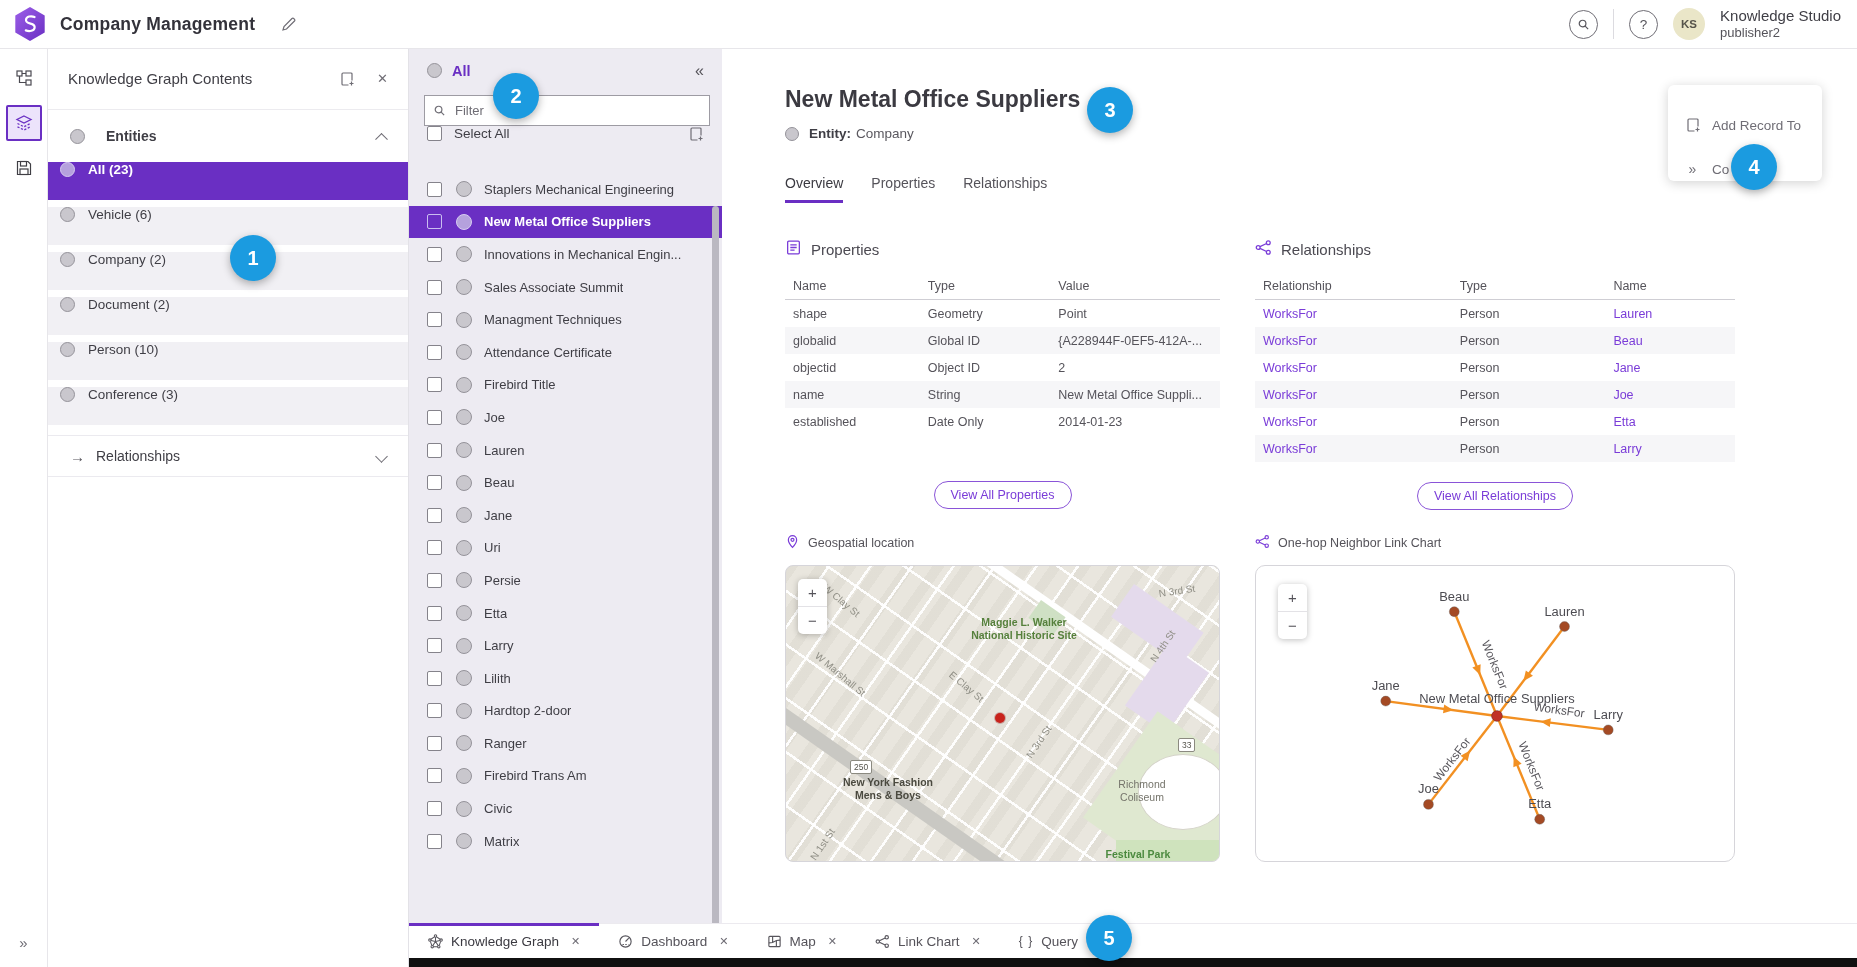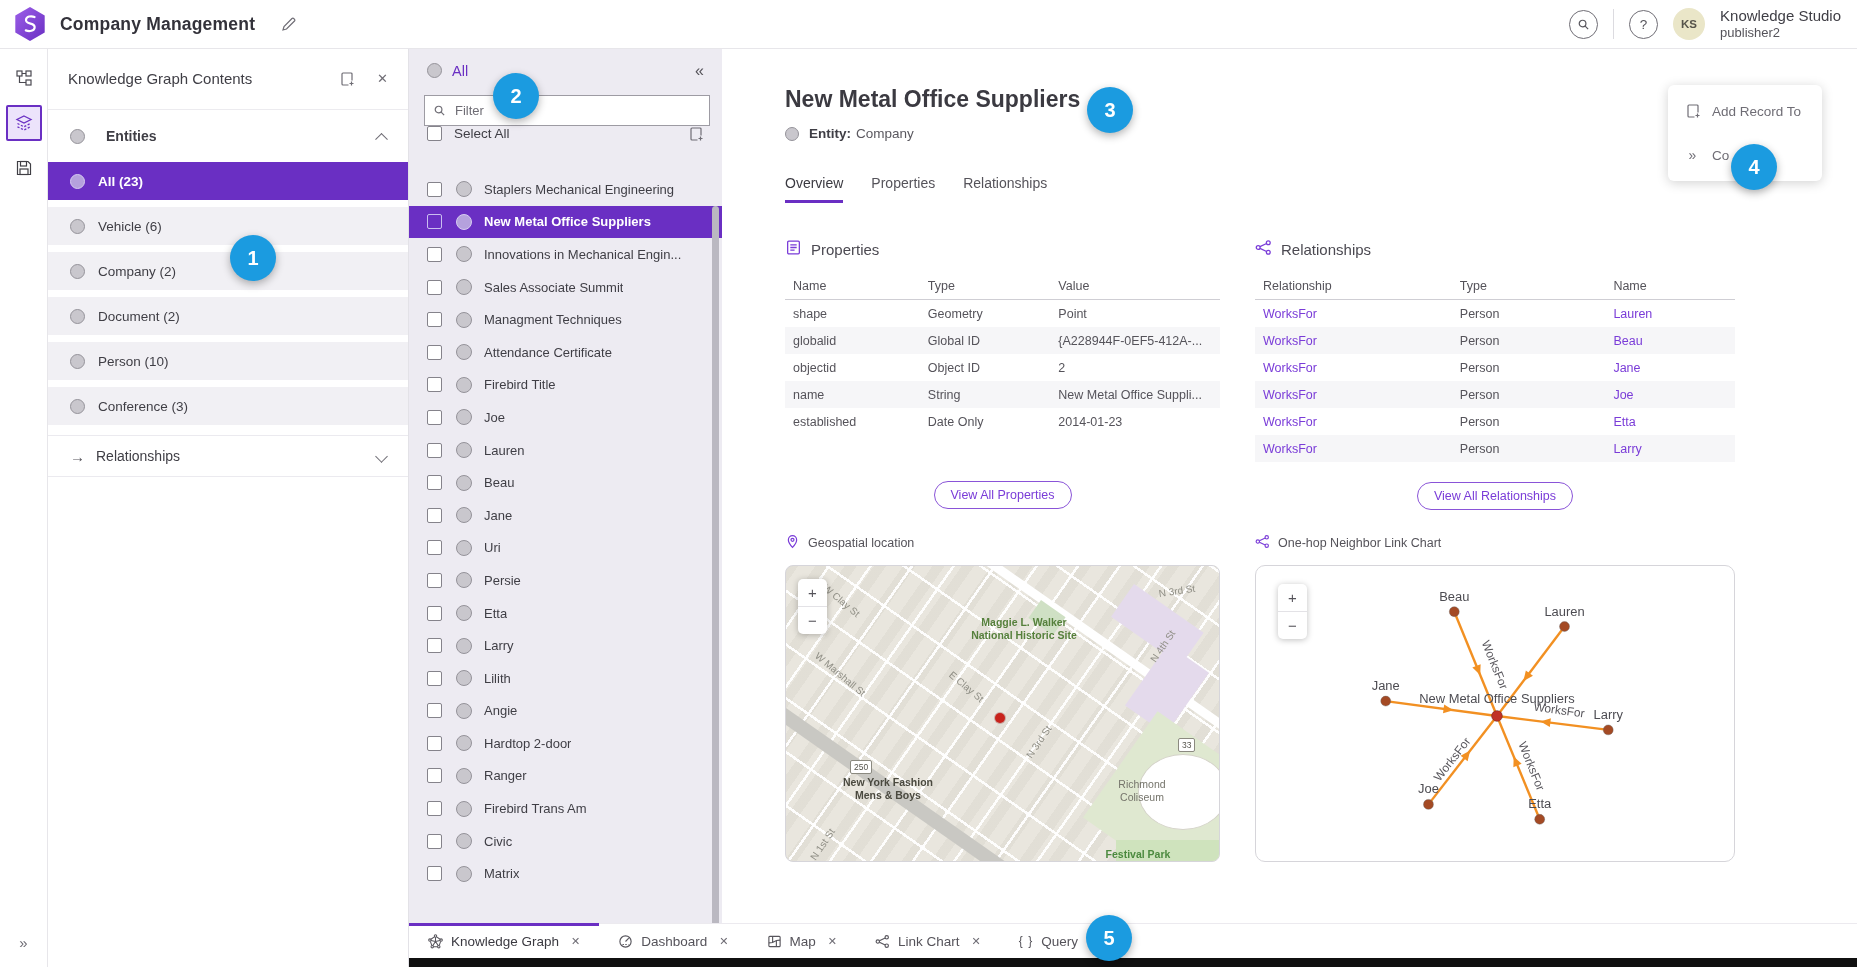--- a/index.html
+++ b/index.html
@@ -32,35 +32,35 @@
             border-right:1px solid #e3e2e7;z-index:10;box-sizing:border-box}
   .cp-header{height:61px;display:flex;align-items:center;padding:0 20px;border-bottom:1px solid #ecebef}
   .cp-title{font-size:15px;color:#3f3e45;flex:1}
   .cp-ic{display:flex;align-items:center;color:#6f6d75}
   .cp-close{margin-left:22px;font-size:13px;color:#6f6d75}
   .ent-header{height:52px;display:flex;align-items:center;padding:0 22px}
   .ent-header .hdr-label{flex:1;margin-left:21px;font-size:14px;font-weight:700;color:#3f3e45}
   .chev{width:8px;height:8px;border-right:1.6px solid #6f6d75;border-bottom:1.6px solid #6f6d75;display:inline-block}
   .chev.up{transform:rotate(-135deg) translate(-2px,-2px)}
   .chev.down{transform:rotate(45deg)}
-  .ent-row{height:38px;margin-bottom:7px;background:#f1f0f4;display:flex;align-items:center;
-           padding:0 22px;font-size:13.5px;color:#3f3e45}
+  .ent-row{height:38px;margin-bottom:7px;background:#f1f0f4;display:flex;
+           padding:0 12px;font-size:13.5px;color:#3f3e45}
   .ent-row .ent-label{margin-left:13px}
   .ent-row.sel{background:#6a2fc3;color:#fff;font-weight:700}
   .dot{width:15px;height:15px;border-radius:50%;background:#c9c7cd;border:1px solid #95939a;
        box-sizing:border-box;flex:none}
   .ent-row.sel .dot,.li-row.sel .dot{background:#b5a1dd;border-color:#d7cbf2}
   .rel-row{height:40px;display:flex;align-items:center;padding:0 22px;margin-top:10px;
            border-top:1px solid #ebeaef;border-bottom:1px solid #ebeaef;font-size:14px;color:#3f3e45}
   .rel-arrow{color:#55535a;font-size:15px;width:16px}
   .rel-row .hdr-label{flex:1;margin-left:10px}
   
   .listpanel{position:absolute;left:409px;top:48px;width:313px;height:875px;background:#edebf2;z-index:10;box-sizing:border-box}
   .lp-top{height:45px;display:flex;align-items:center;padding:0 18px}
-  .lp-top .lp-all{margin-left:10px;font-size:14.5px;font-weight:400;color:#6a2fc3}
+  .lp-top .lp-all{margin-left:10px;font-size:14.5px;font-weight:700;color:#6a2fc3}
   .lp-collapse{margin-left:auto;color:#55535a;font-size:16px}
   .filter-wrap{position:relative;margin:2px 12px 0 15px}
   .filter-wrap svg{position:absolute;left:9px;top:9px}
   .filter-input{width:100%;box-sizing:border-box;height:31px;border:1px solid #9d9ba3;background:#fff;
                 padding:0 8px 0 30px;font-size:13px;color:#3f3e45;outline:none;font-family:inherit}
   .filter-input::placeholder{color:#6f6d75}
   .select-row{height:47px;display:flex;align-items:flex-start;padding:0 18px}
   .select-row .sr-label{margin-left:12px;font-size:13.5px}
   .select-row .cp-ic{margin-left:auto}
   .cb{width:15px;height:15px;border:1.5px solid #85838b;background:#fff;border-radius:2px;box-sizing:border-box;flex:none}
@@ -123,21 +123,21 @@
   .zoomctl{position:absolute;width:29px;background:#fff;border-radius:5px;
            box-shadow:0 1px 6px rgba(0,0,0,.25);z-index:6}
   .zbtn{height:27px;display:flex;align-items:center;justify-content:center;font-size:15px;color:#55535a}
   .zbtn + .zbtn{border-top:1px solid #e3e2e6}
   .edge-label{font-size:12px;fill:#5a585e;text-anchor:middle}
   .node-label{font-size:13px;fill:#4d4c52;text-anchor:middle}
   .center-label{font-size:13px;fill:#4d4c52;text-anchor:middle}
   
   .ctxmenu{position:absolute;left:1668px;top:85px;width:154px;background:#fff;border-radius:6px;
            box-shadow:0 2px 12px rgba(0,0,0,.18);z-index:40;padding:4px 0}
-  .cm-item{height:44px;display:flex;align-items:center;gap:11px;padding:0 16px;
+  .cm-item{height:44px;display:flex;align-items:flex-end;gap:11px;padding:0 16px;
            font-size:13.5px;color:#6f6d75}
   .cm-icon{width:17px;display:flex;justify-content:center;color:#6f6d75;font-size:14px}
   
   .btabs{position:absolute;left:409px;right:0;top:923px;height:35px;background:#fff;display:flex;
          align-items:stretch;z-index:25;border-top:1px solid #eceaef;box-sizing:border-box}
   .btab{position:relative;display:flex;align-items:center;gap:8px;padding:0 19px;font-size:13.5px;color:#55535a}
   .btab.active{color:#3b3a41}
   .btab.active::before{content:'';position:absolute;left:0;right:0;top:-1px;height:3px;background:#6a2fc3}
   .bticon{display:flex}.bticon svg{width:15px;height:15px}
   .braces{font-size:12px;color:#55535a;letter-spacing:1px}
@@ -358,25 +358,20 @@
       </div>
       <div class="li-row">
         <span class="cb"></span>
         <span class="dot"></span>
         <span class="li-label">Larry</span>
       </div>
       <div class="li-row">
         <span class="cb"></span>
         <span class="dot"></span>
         <span class="li-label">Lilith</span>
-      </div>
-      <div class="li-row">
-        <span class="cb"></span>
-        <span class="dot"></span>
-        <span class="li-label">Angie</span>
       </div>
       <div class="li-row">
         <span class="cb"></span>
         <span class="dot"></span>
         <span class="li-label">Hardtop 2-door</span>
       </div>
       <div class="li-row">
         <span class="cb"></span>
         <span class="dot"></span>
         <span class="li-label">Ranger</span>

